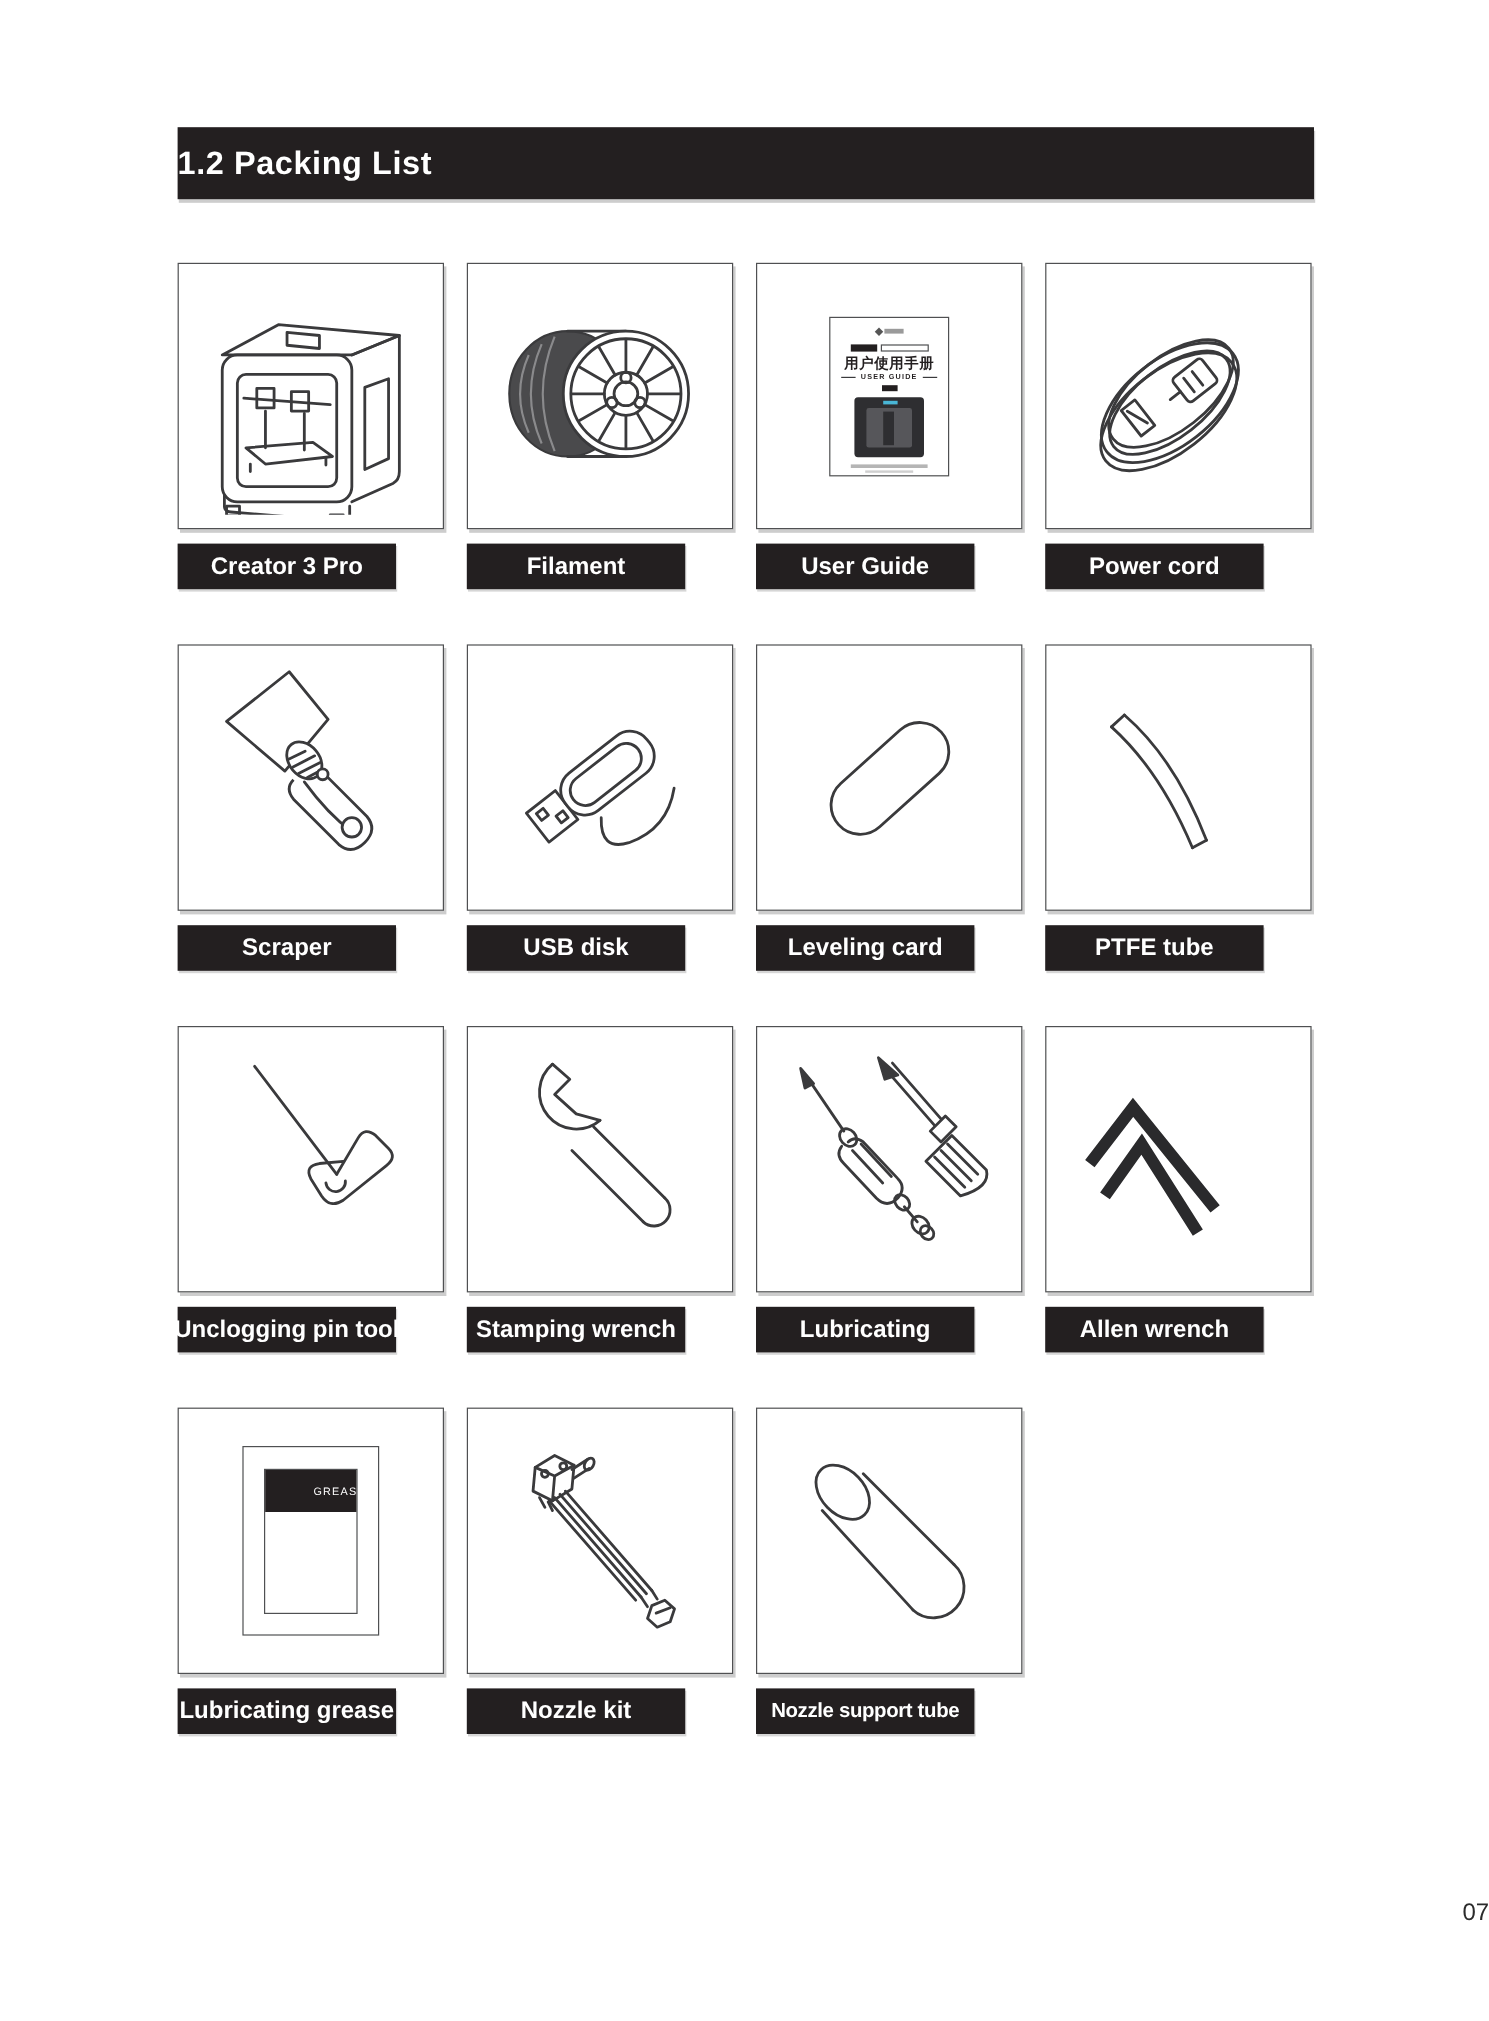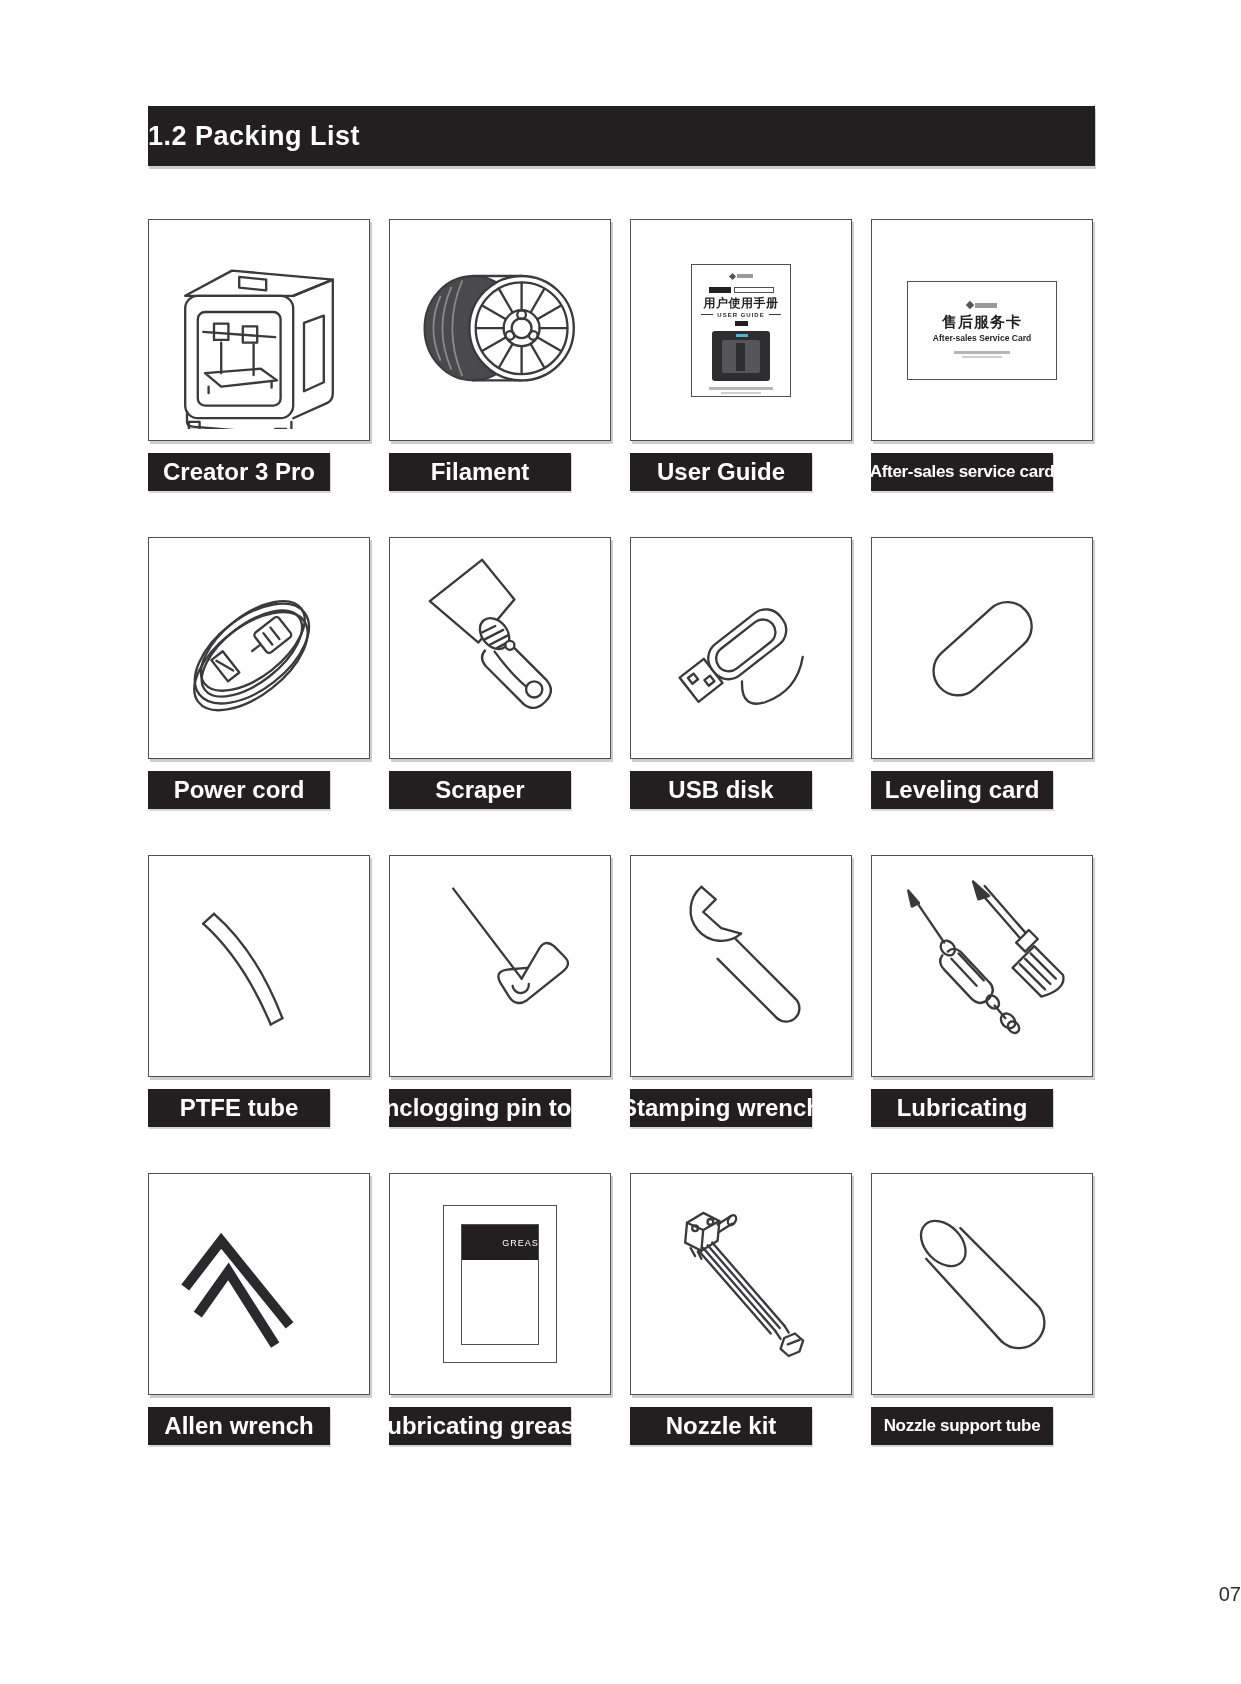--- a/index.html
+++ b/index.html
@@ -20,21 +20,21 @@
   .cell{width:182px;}
   .itembox{
     box-sizing:border-box;width:222px;height:222px;background:#ffffff;
     border:1.5px solid #4f5052;box-shadow:2px 3px 0 #cdcdcd;
     display:flex;align-items:center;justify-content:center;position:relative;overflow:hidden;
   }
   .bar{
     margin-top:12px;height:38px;background:#231f20;display:flex;align-items:center;justify-content:center;
     box-shadow:1px 2px 0 #d6d6d6;
   }
-  .bar span{color:#ffffff;font-size:24px;font-weight:bold;white-space:nowrap;}
+  .bar span{color:#ffffff;font-size:20px;font-weight:bold;white-space:nowrap;}
   .bar.tight span{font-size:17px;letter-spacing:-.3px;}
   svg.art{display:block;}
   .ln{fill:none;stroke:#3a3a3c;stroke-width:1.3;stroke-linejoin:round;stroke-linecap:round;}
   .lnw{fill:#ffffff;stroke:#3a3a3c;stroke-width:1.3;stroke-linejoin:round;}
   .thick{fill:none;stroke:#2a2a2c;stroke-width:5.5;stroke-linejoin:miter;stroke-linecap:butt;}
   
   .booklet{
     box-sizing:border-box;width:100px;height:133px;border:1px solid #4f5052;background:#fff;
     display:flex;flex-direction:column;align-items:center;padding-top:8px;
   }
@@ -172,37 +172,20 @@
           </div>
           <div class="bk-foot"></div>
           <div class="bk-foot2"></div>
         </div>
       </div>
       <div class="bar">
         <span>User Guide</span>
       </div>
     </div>
 
-    <div class="cell">
-      <div class="itembox">
-        <div class="ascard">
-          <div class="as-logo">
-              <i class="d"></i>
-              <i class="t"></i>
-            </div>
-          <div class="as-cn">售后服务卡</div>
-          <div class="as-en">After-sales Service Card</div>
-          <div class="as-f1"></div>
-          <div class="as-f2"></div>
-        </div>
-      </div>
-      <div class="bar tight">
-        <span>After-sales service card</span>
-      </div>
-    </div>
 
     <div class="cell">
       <div class="itembox">
         <svg class="art" width="198" height="198" viewBox="0 0 110 110">
           <g transform="rotate(-38 55 55)" class="ln">
             <ellipse cx="50" cy="55" rx="37" ry="20"></ellipse>
             <ellipse cx="50" cy="55" rx="33" ry="16"></ellipse>
             <ellipse cx="47" cy="58" rx="37" ry="19"></ellipse>
             <ellipse cx="53" cy="52" rx="34" ry="17"></ellipse>
             <rect x="30" y="44" width="8" height="15" class="lnw"></rect>

